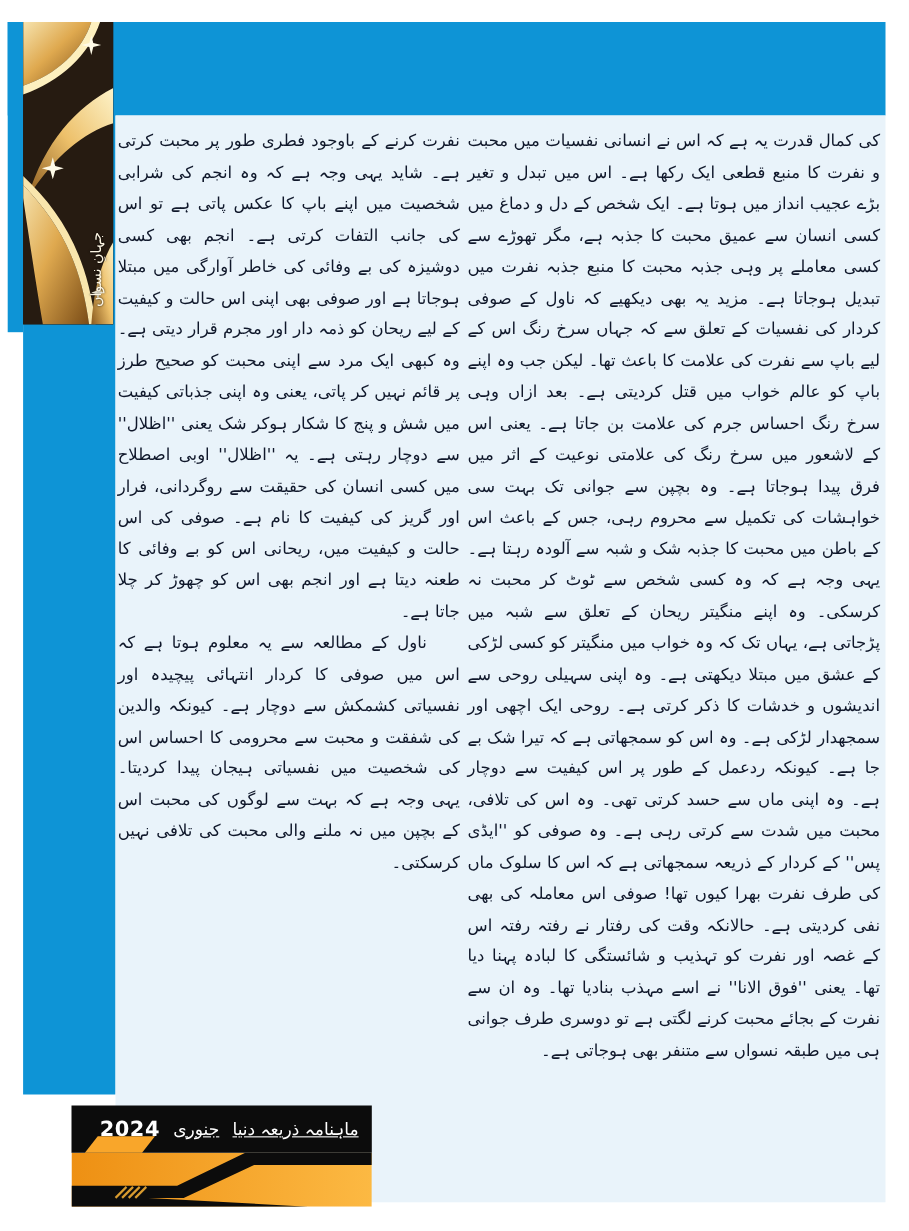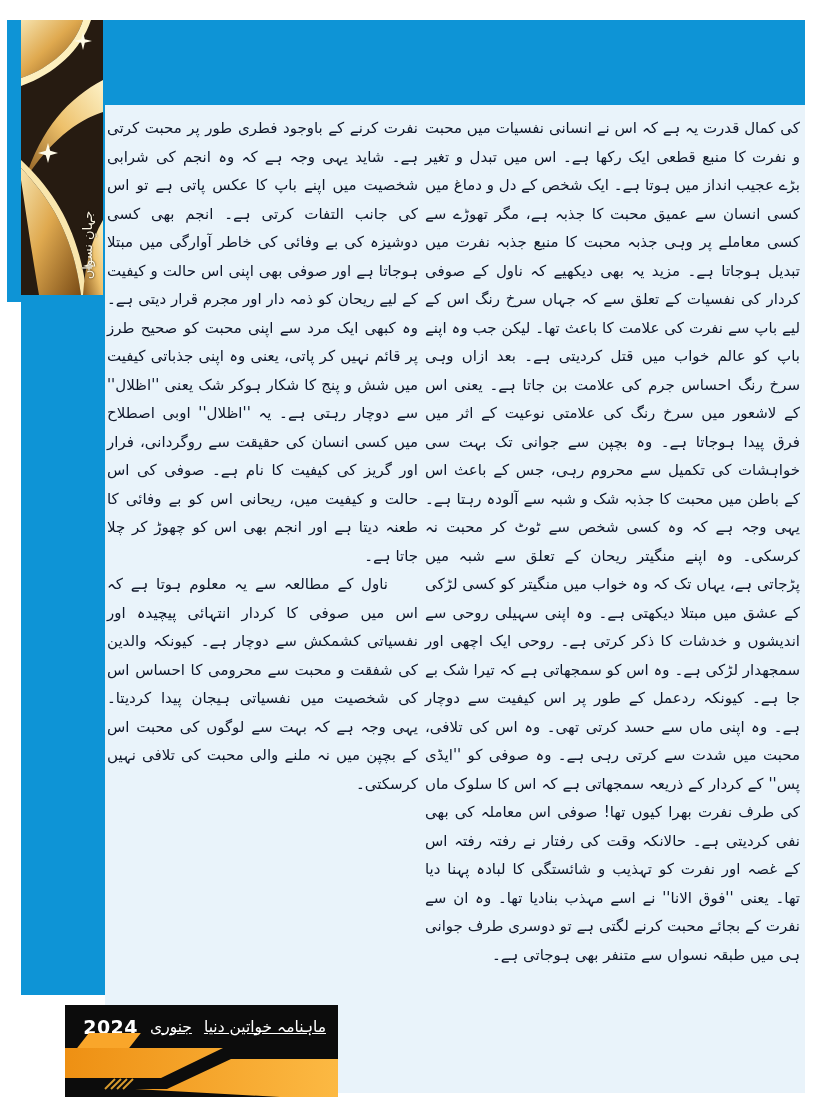--- a/index.html
+++ b/index.html
@@ -104,21 +104,21 @@
       <div class="col-left">
         <p>نفرت کرنے کے باوجود فطری طور پر محبت کرتی ہے۔ شاید یہی وجہ ہے کہ وہ انجم کی شرابی شخصیت میں اپنے باپ کا عکس پاتی ہے تو اس کی جانب التفات کرتی ہے۔ انجم بھی کسی دوشیزہ کی بے وفائی کی خاطر آوارگی میں مبتلا ہوجاتا ہے اور صوفی بھی اپنی اس حالت و کیفیت کے لیے ریحان کو ذمہ دار اور مجرم قرار دیتی ہے۔ وہ کبھی ایک مرد سے اپنی محبت کو صحیح طرز پر قائم نہیں کر پاتی، یعنی وہ اپنی جذباتی کیفیت میں شش و پنج کا شکار ہوکر شک یعنی ''اظلال'' سے دوچار رہتی ہے۔ یہ ''اظلال'' اوبی اصطلاح میں کسی انسان کی حقیقت سے روگردانی، فرار اور گریز کی کیفیت کا نام ہے۔ صوفی کی اس حالت و کیفیت میں، ریحانی اس کو بے وفائی کا طعنہ دیتا ہے اور انجم بھی اس کو چھوڑ کر چلا جاتا ہے۔</p>
         <p class="indent">ناول کے مطالعہ سے یہ معلوم ہوتا ہے کہ اس میں صوفی کا کردار انتہائی پیچیدہ اور نفسیاتی کشمکش سے دوچار ہے۔ کیونکہ والدین کی شفقت و محبت سے محرومی کا احساس اس کی شخصیت میں نفسیاتی ہیجان پیدا کردیتا۔ یہی وجہ ہے کہ بہت سے لوگوں کی محبت اس کے بچپن میں نہ ملنے والی محبت کی تلافی نہیں کرسکتی۔</p>
 
       </div>
     </div>
   </div>
 
   <div class="footer-graphic">
     <div class="footer-bar">
-      <span class="urdu">ماہنامہ خواتین دنیا</span>
+      <span class="urdu">ماہنامہ ذریعہ دنیا</span>
       <span class="urdu">جنوری</span>
       <span class="num">2024</span>
       <span class="num page-num">13</span>
       <span class="bar-accent"></span>
     </div>
     <div class="footer-orange">
       <svg width="273" height="49" viewBox="0 0 273 49">
         <defs>
           <linearGradient id="org" x1="0" y1="0" x2="1" y2="0">
             <stop offset="0" stop-color="#ee9013"></stop>

